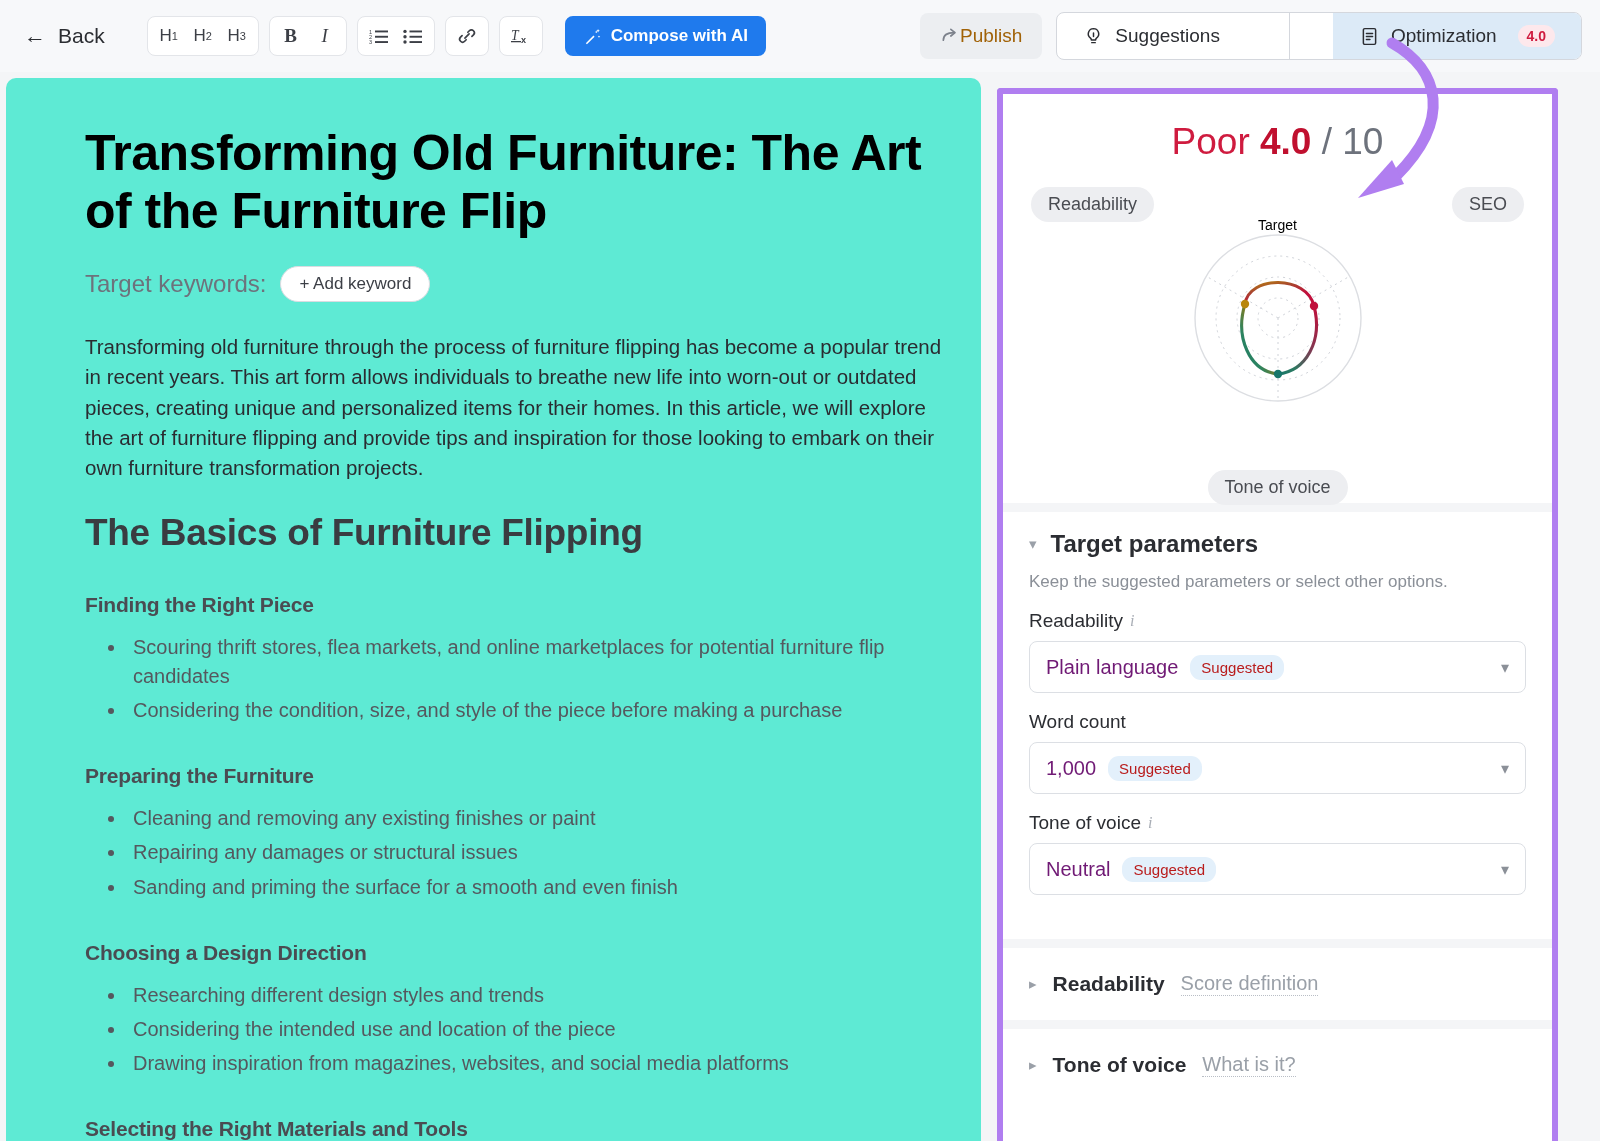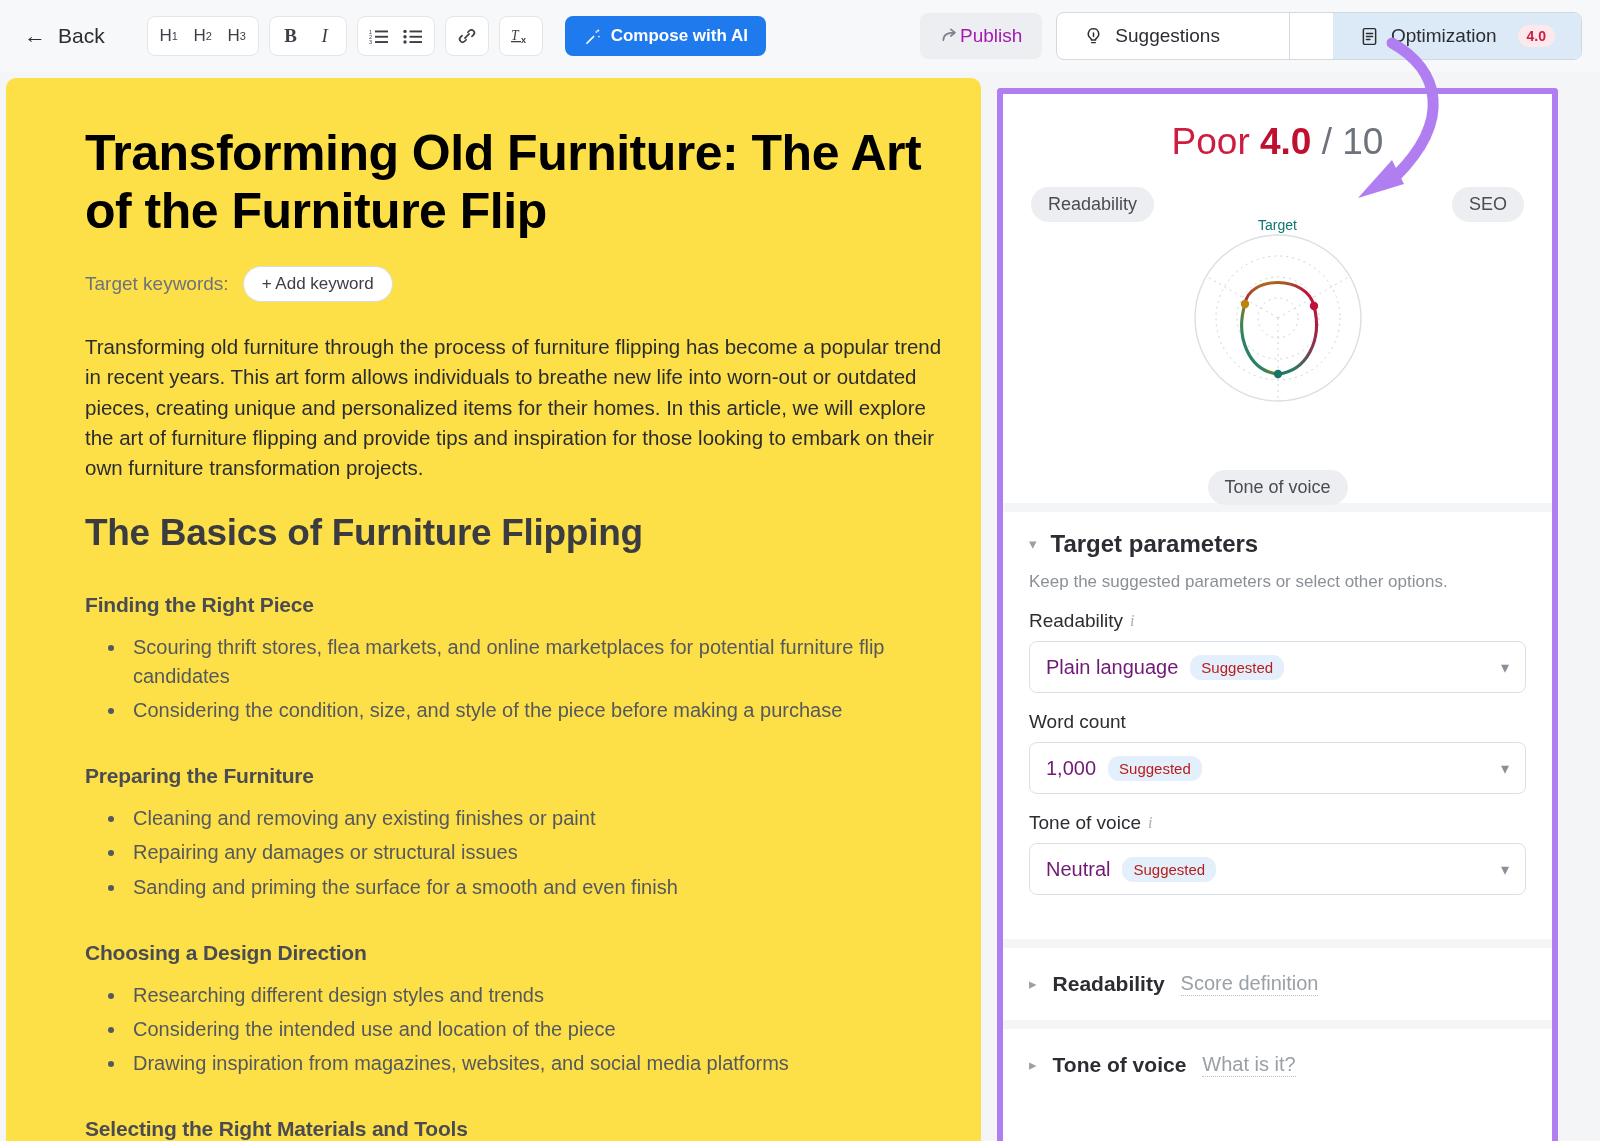--- a/index.html
+++ b/index.html
@@ -48,54 +48,54 @@
   }
 
   .toolbar-right {
     margin-left: auto; display: flex; align-items: center; gap: 14px;
     margin-right: 18px;
   }
   .publish-btn {
     display: flex; align-items: center; 
     height: 46px; padding: 0 20px;
     background: #eceef1; border-radius: 8px;
-    color: #a21caf; font-size: 19px; cursor: pointer;
+    color: #a16207; font-size: 19px; cursor: pointer;
   }
   .seg {
     display: flex; align-items: stretch;
     border: 1px solid #d4d7dd; border-radius: 8px; overflow: hidden;
     height: 48px; background: #fff; gap: 43px;
   }
   .seg-item {
     display: flex; align-items: center; gap: 11px;
     padding: 0 26px; font-size: 19px; color: #2b2d32; cursor: pointer;
   }
   .seg-item.active { background: #dceaf7; }
   .seg-divider { width: 1px; background: #d4d7dd; }
   .seg-badge {
     margin-left: 10px; background: #fde8ec; color: #cf1b3f;
     font-size: 14px; font-weight: 700; border-radius: 11px; padding: 3px 9px;
   }
 
   
   .doc-wrap {
     position: absolute; top: 78px; left: 6px; width: 975px; height: 1063px;
-    background: #fde047; border-radius: 10px 10px 0 0;
+    background: #5eead4; border-radius: 10px 10px 0 0;
     overflow: hidden;
   }
   .doc {
     padding: 46px 22px 0 79px;
     color: #111216;
   }
   .doc h1 {
     font-size: 50px; line-height: 1.16; font-weight: 700; letter-spacing: -0.5px;
     color: #000; margin-bottom: 26px;
   }
   .kw-row { display: flex; align-items: center; gap: 14px; margin-bottom: 30px; }
-  .kw-label { font-size: 19px; color: #6d727c; }
+  .kw-label { font-size: 24px; color: #6d727c; }
   .kw-add {
     border: 1px solid #d9dce1; border-radius: 18px; padding: 7px 18px;
     font-size: 17px; color: #3c3f46; cursor: pointer; background: #fff;
   }
   .doc p.intro {
     font-size: 20.5px; line-height: 1.48; color: #2a2c31; margin-bottom: 28px;
     max-width: 885px;
   }
   .doc h2 {
     font-size: 37px; font-weight: 700; color: #3a3c41; margin-bottom: 18px; letter-spacing: -0.3px;
@@ -133,21 +133,21 @@
   .pill {
     position: absolute; background: #edeef1; color: #4a4c52;
     border-radius: 18px; padding: 7px 17px; font-size: 18px; white-space: nowrap;
   }
   .pill-read { left: 28px; top: 14px; }
   .pill-seo  { right: 28px; top: 14px; }
   .pill-tone { left: 50%; transform: translateX(-50%); bottom: -2px; }
   .gauge-svg { position: absolute; left: 50%; transform: translateX(-50%); top: 40px; }
   .target-label {
     position: absolute; left: 50%; transform: translateX(-50%); top: 44px;
-    font-size: 14px; color: #0f766e; background: #fff; padding: 0 6px;
+    font-size: 14px; color: #000000; background: #fff; padding: 0 6px;
   }
   .band { background: #f4f5f7; height: 9px; }
   .tp { padding: 18px 26px 26px 26px; }
   .tp-head { display: flex; align-items: center; gap: 14px; margin-bottom: 14px; }
   .chev-d { color: #9aa0a8; font-size: 15px; }
   .tp-title { font-size: 24px; font-weight: 700; color: #2b2d32; }
   .tp-sub { font-size: 17px; color: #8b9098; margin-bottom: 18px; }
   .field-label {
     font-size: 19px; color: #2b2d32; margin-bottom: 9px;
     display: flex; align-items: center; gap: 7px;

